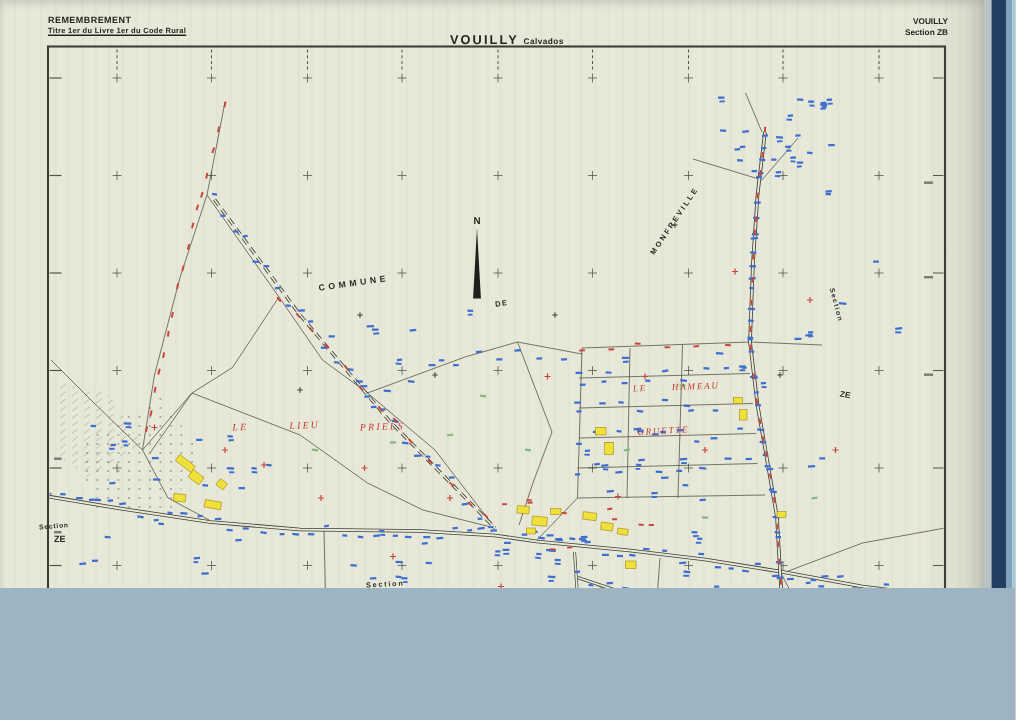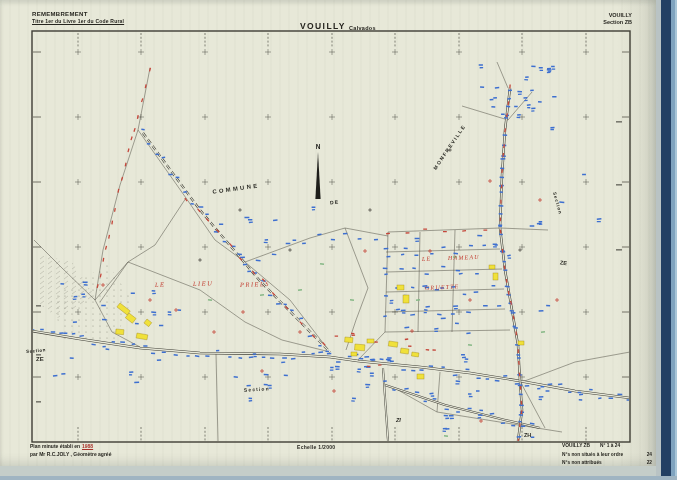--- a/index.html
+++ b/index.html
@@ -1,16 +1,16 @@
 <!DOCTYPE html>
 <html><head>
 <meta charset="utf-8">
 <style>
   html,body{margin:0;padding:0;background:#9fb4c2;}
-  .stage{position:relative;width:677px;height:476px;overflow:hidden;
+  .stage{position:relative;width:677px;height:392px;overflow:hidden;
          font-family:"Liberation Sans","DejaVu Sans",sans-serif;background:#ffffff;}
   .paper{position:absolute;left:0;top:0;width:656px;height:466px;background:#e7e8d8;
          background-image:repeating-linear-gradient(90deg, rgba(60,70,50,.025) 0 2px, rgba(0,0,0,0) 2px 9px),
                           linear-gradient(90deg, rgba(0,0,0,0) 0 94%, rgba(90,95,85,.12) 100%);
          box-shadow:inset -5px -4px 10px rgba(80,90,90,.18), inset 0 3px 4px rgba(110,120,110,.18);}
   .edge-bottom{position:absolute;left:0;top:466px;width:661px;height:14px;background:#c4cdc9;}
   .band-gap {position:absolute;left:656px;top:0;width:5px;height:480px;background:#b9c3c4;}
   .band-navy{position:absolute;left:661px;top:0;width:10px;height:480px;background:#223f63;}
   .band-mid {position:absolute;left:671px;top:0;width:4px;height:480px;background:#7fa3bf;}
   .band-pale{position:absolute;left:675px;top:0;width:2px;height:480px;background:#a9c6d8;}

